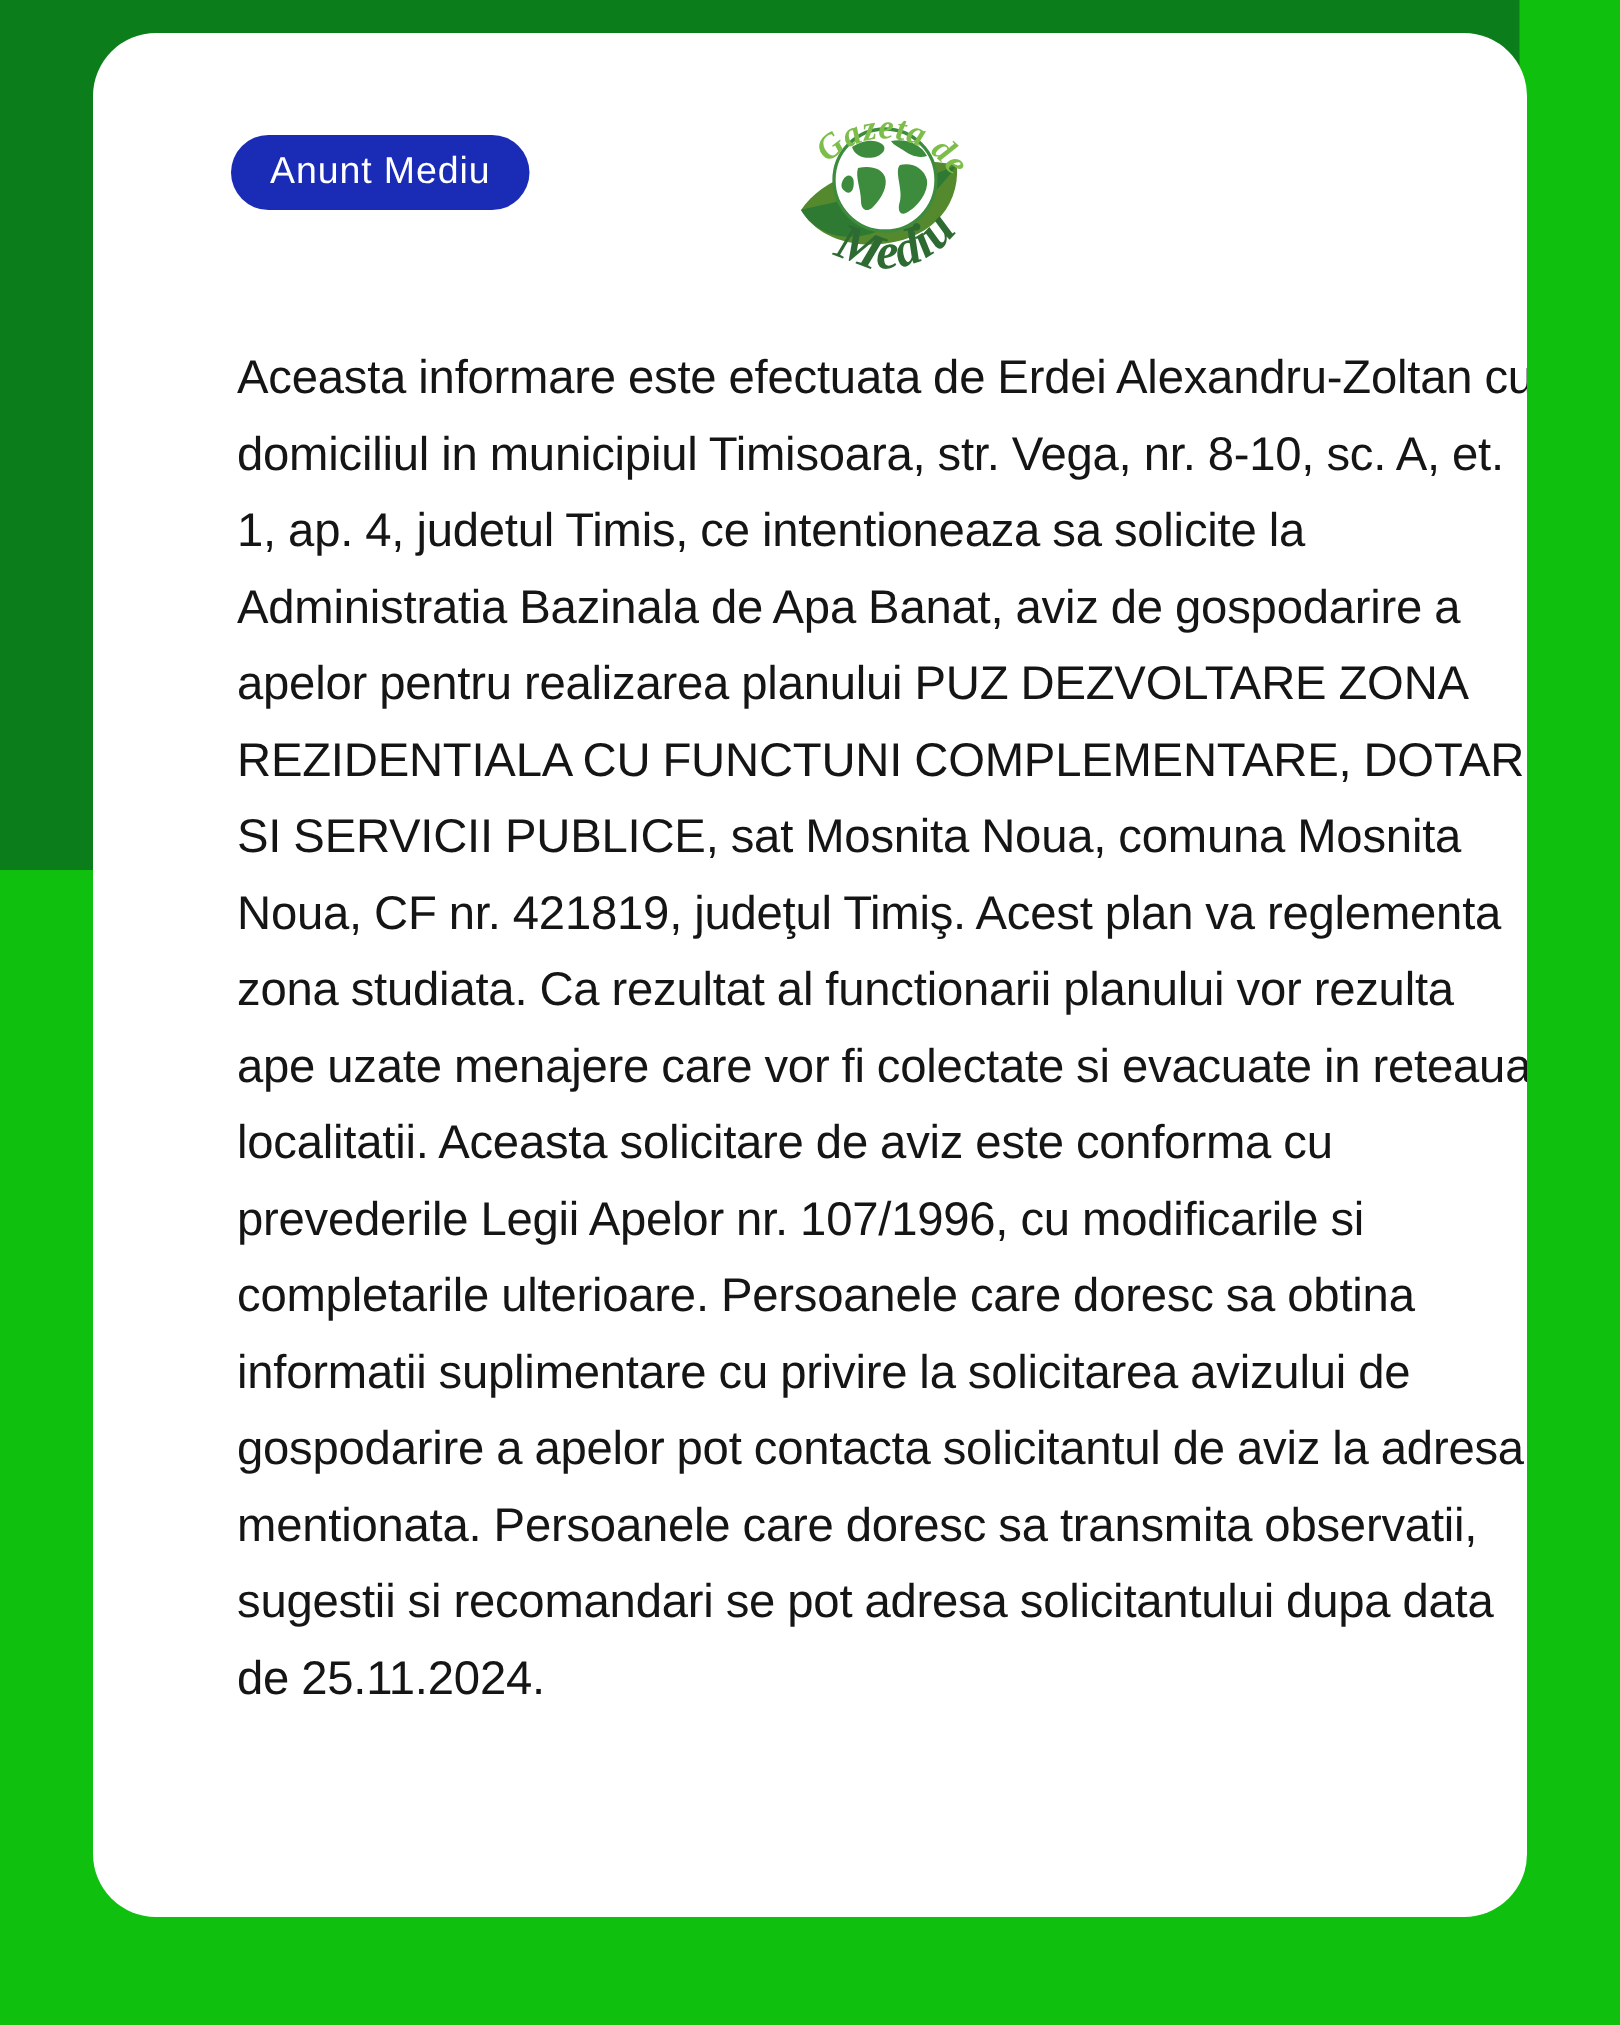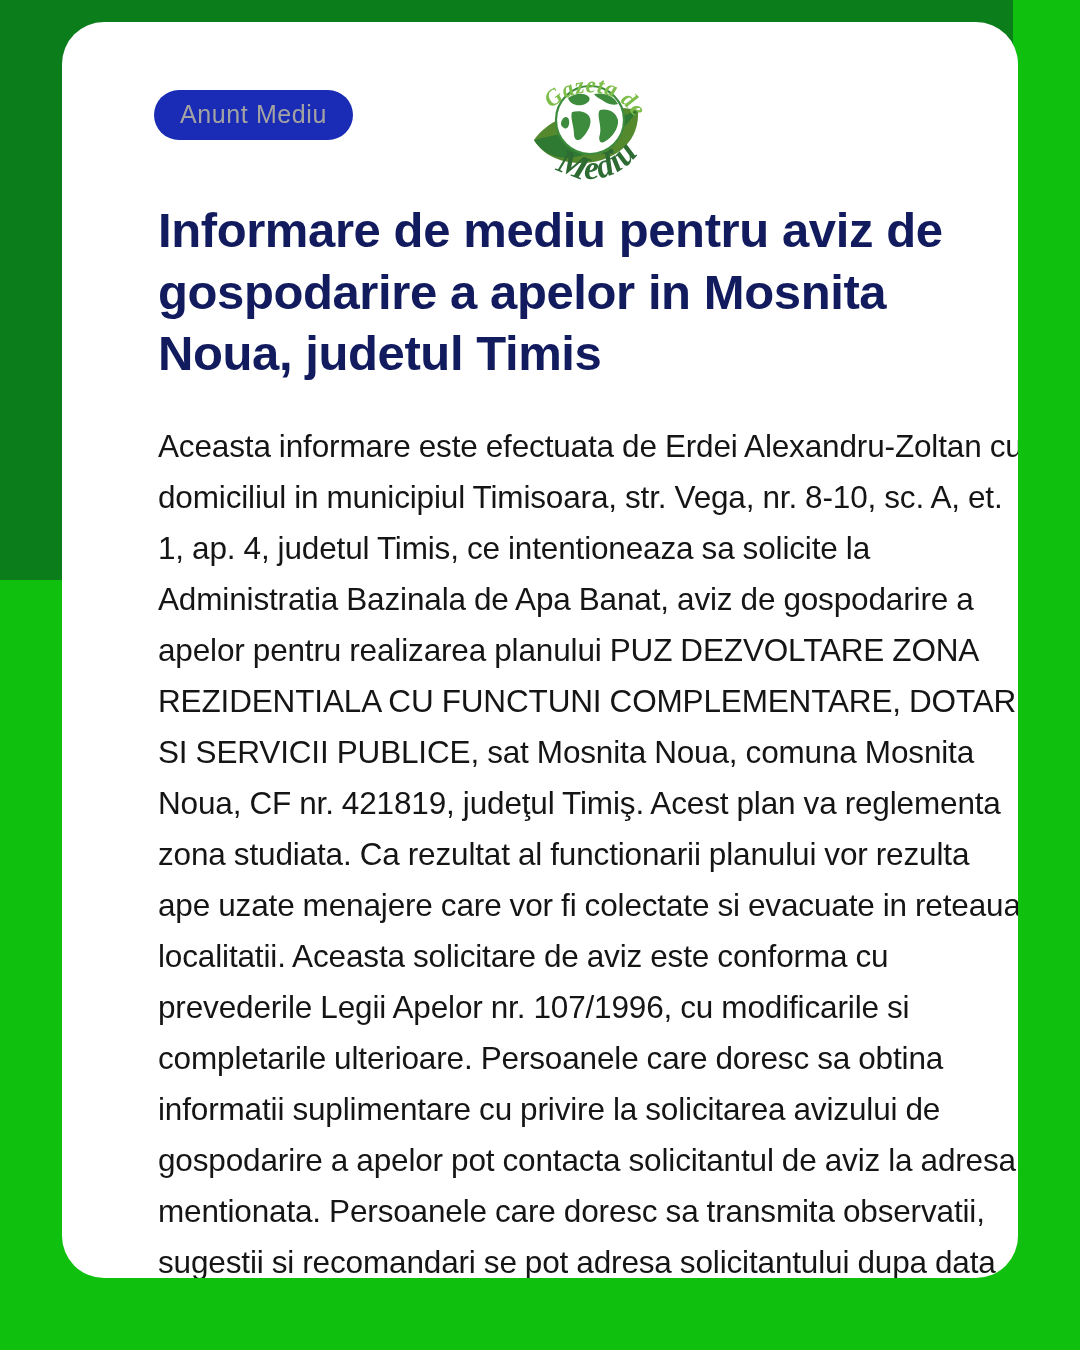--- a/index.html
+++ b/index.html
@@ -51,21 +51,21 @@
     position: relative;
     height: 132px;
   }
 
   .badge {
     position: absolute;
     left: 44px;
     top: 32px;
     display: inline-block;
     background: #1A2BB5;
-    color: #a3a3a3;
+    color: #ffffff;
     font-size: 25px;
     font-weight: 500;
     letter-spacing: 0.6px;
     padding: 12px 26px 13px 26px;
     border-radius: 999px;
     line-height: 1;
     white-space: nowrap;
   }
 
   .brand-logo {
@@ -139,18 +139,17 @@
           </text>
 
           <text font-family="'Liberation Serif', serif" font-size="34" font-style="italic" font-weight="700" fill="#2E6B33" letter-spacing="0.5">
             <textPath href="#arcBot" startOffset="26%">Mediu</textPath>
           </text>
         </svg>
       </div>
 
     </div>
 
-    <h1 class="headline">Informare de mediu pentru aviz de gospodarire a apelor in Mosnita Noua, judetul Timis</h1>
 
     <p class="body-copy">Aceasta informare este efectuata de Erdei Alexandru-Zoltan cu domiciliul in municipiul Timisoara, str. Vega, nr. 8-10, sc. A, et. 1, ap. 4, judetul Timis, ce intentioneaza sa solicite la Administratia Bazinala de Apa Banat, aviz de gospodarire a apelor pentru realizarea planului PUZ DEZVOLTARE ZONA REZIDENTIALA CU FUNCTUNI COMPLEMENTARE, DOTARI SI SERVICII PUBLICE, sat Mosnita Noua, comuna Mosnita Noua, CF nr. 421819, judeţul Timiş. Acest plan va reglementa zona studiata. Ca rezultat al functionarii planului vor rezulta ape uzate menajere care vor fi colectate si evacuate in reteaua localitatii. Aceasta solicitare de aviz este conforma cu prevederile Legii Apelor nr. 107/1996, cu modificarile si completarile ulterioare. Persoanele care doresc sa obtina informatii suplimentare cu privire la solicitarea avizului de gospodarire a apelor pot contacta solicitantul de aviz la adresa mentionata. Persoanele care doresc sa transmita observatii, sugestii si recomandari se pot adresa solicitantului dupa data de 25.11.2024.</p>
 
   </div>
 </div>
 
 </body></html>

